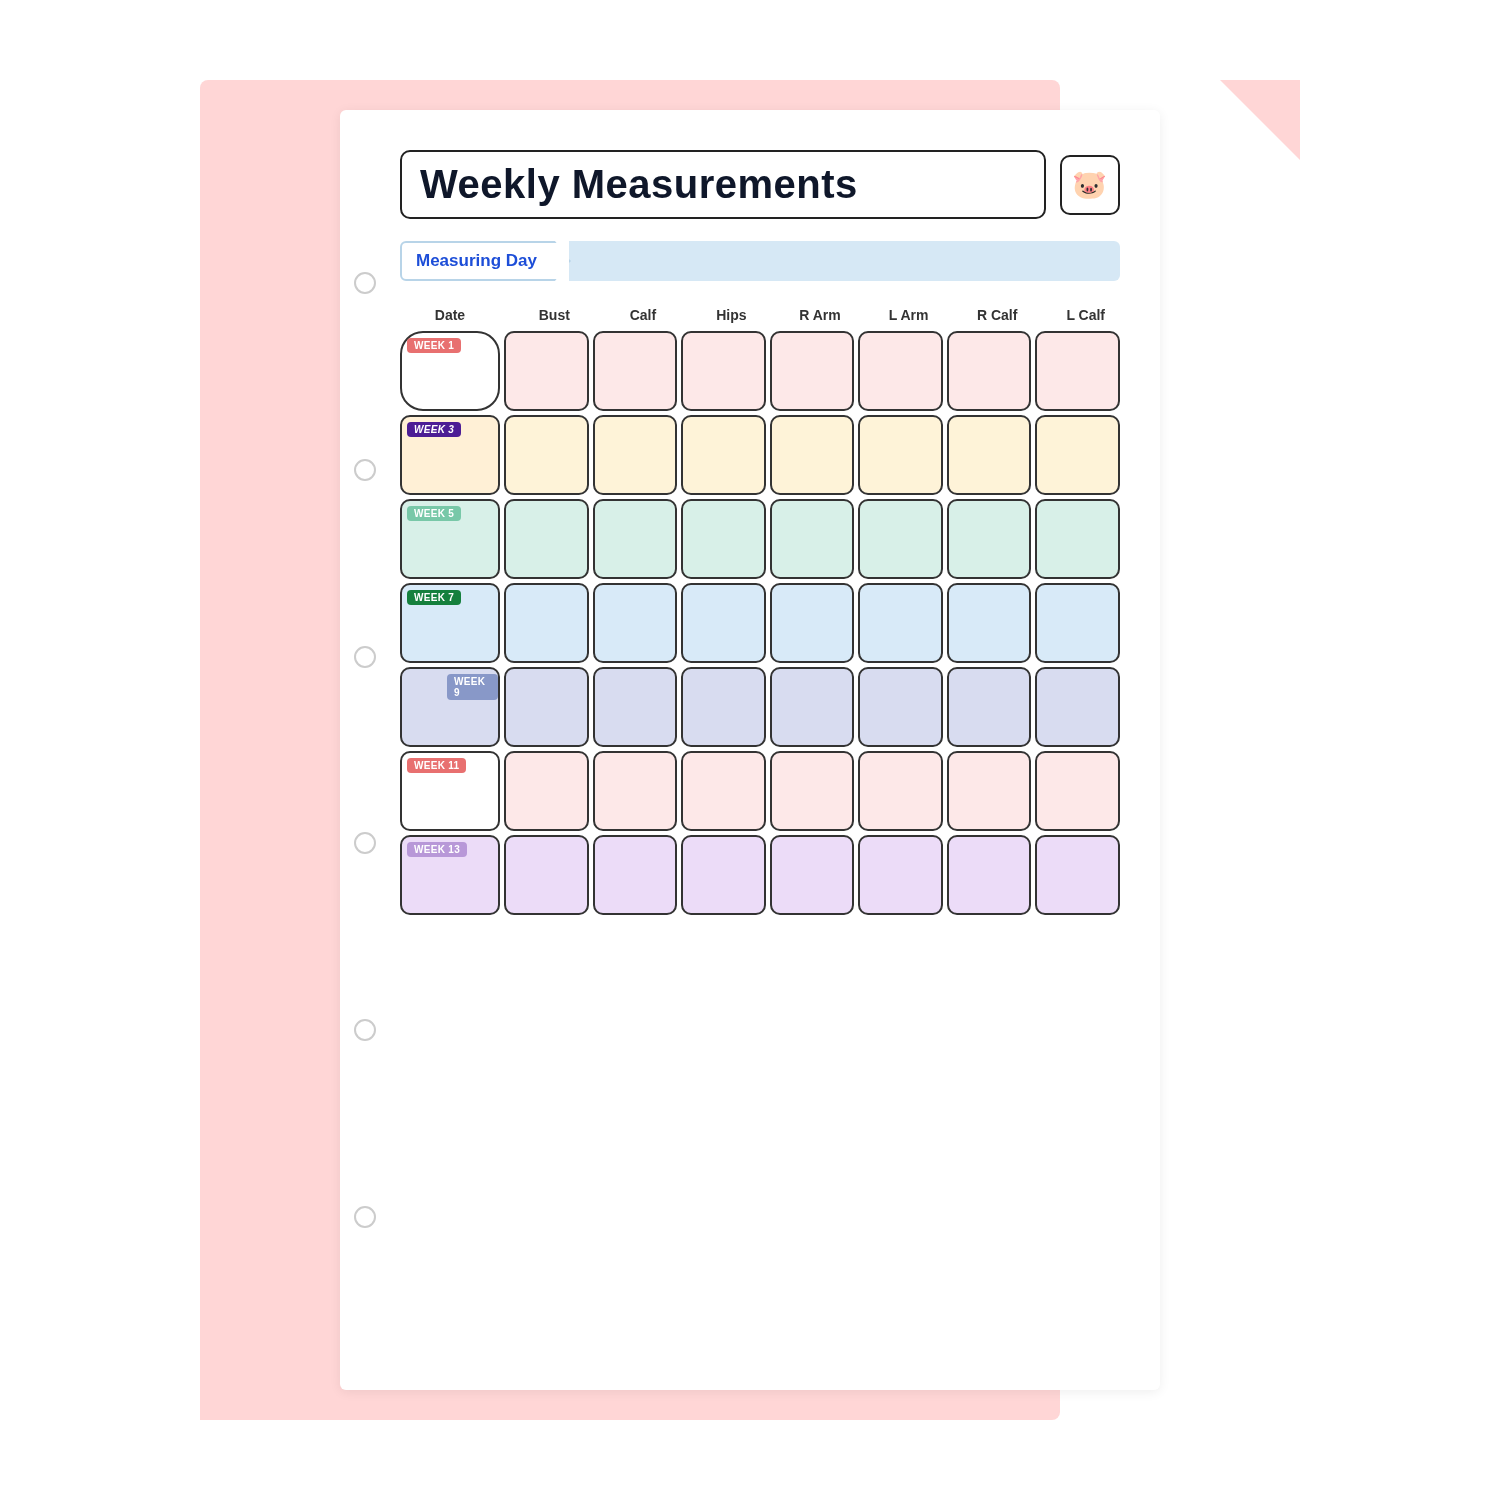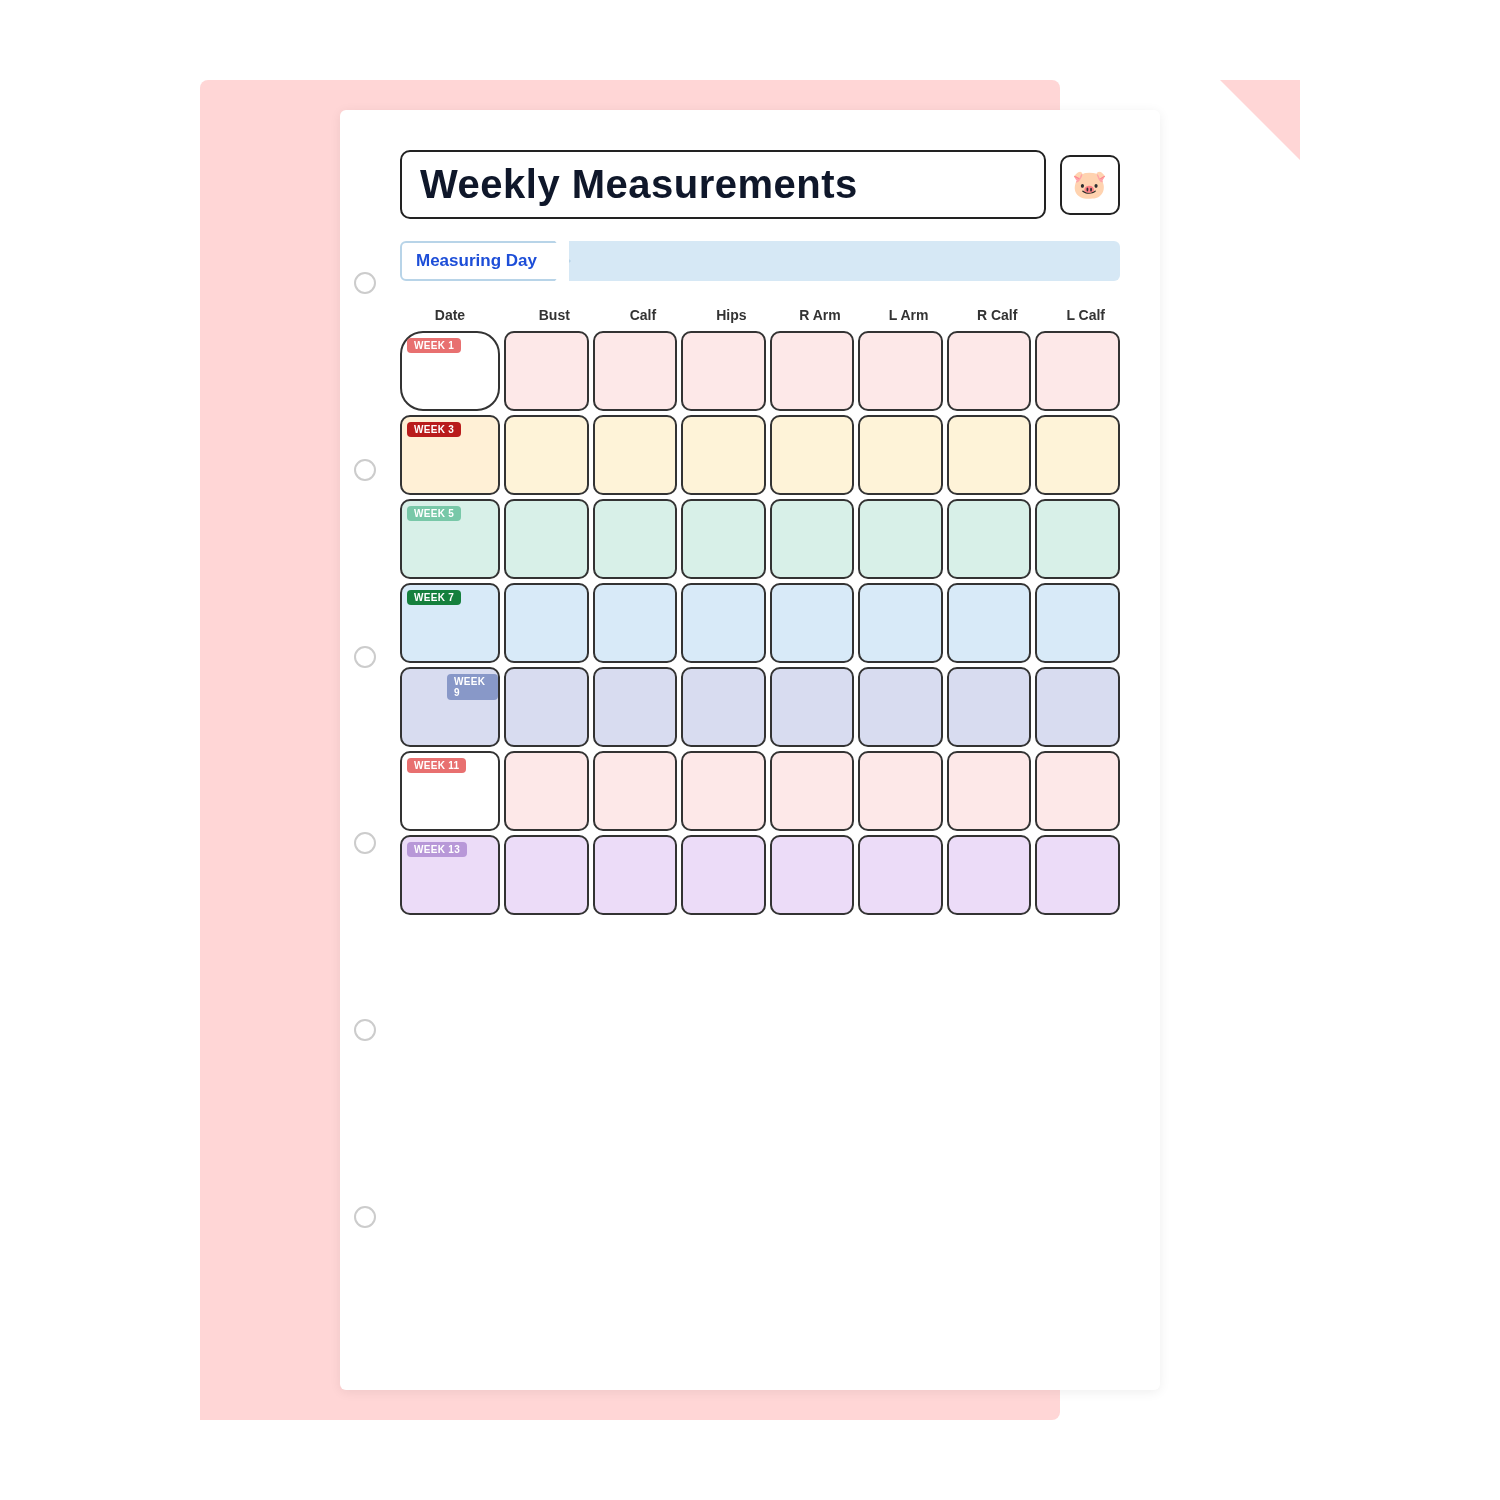--- a/index.html
+++ b/index.html
@@ -189,21 +189,21 @@
     }
     
     .row-baseline .row-badge { background: #e87070; }
     .row-baseline .row-label-cell { background: #fff; }
     .row-baseline .data-cell { background: #fde8e8; }
 
     .row-week1 .row-badge { background: #e87070; }
     .row-week1 .row-label-cell { background: #fff; border-radius: 23px; }
     .row-week1 .data-cell { background: #fde8e8; }
 
-    .row-week3 .row-badge { background: #b91c1c; }
+    .row-week3 .row-badge { background: #4c1d95; font-style: italic; }
     .row-week3 .row-label-cell { background: #fff0d6; }
     .row-week3 .data-cell { background: #fef3d8; }
 
     .row-week5 .row-badge { background: #78c8a8; }
     .row-week5 .row-label-cell { background: #d8f0e8; }
     .row-week5 .data-cell { background: #d8f0e8; }
 
     .row-week7 .row-badge { background: #15803d; }
     .row-week7 .row-label-cell { background: #d8eaf8; }
     .row-week7 .data-cell { background: #d8eaf8; }

